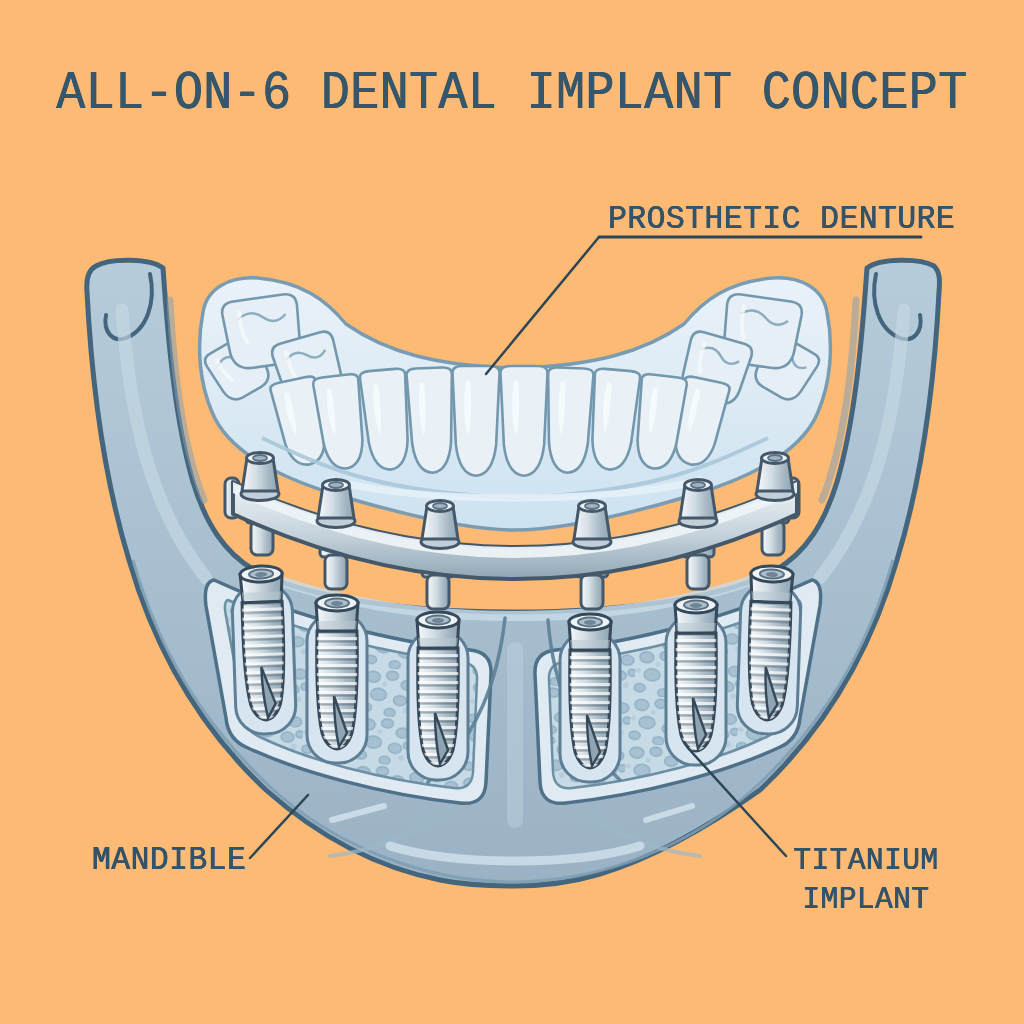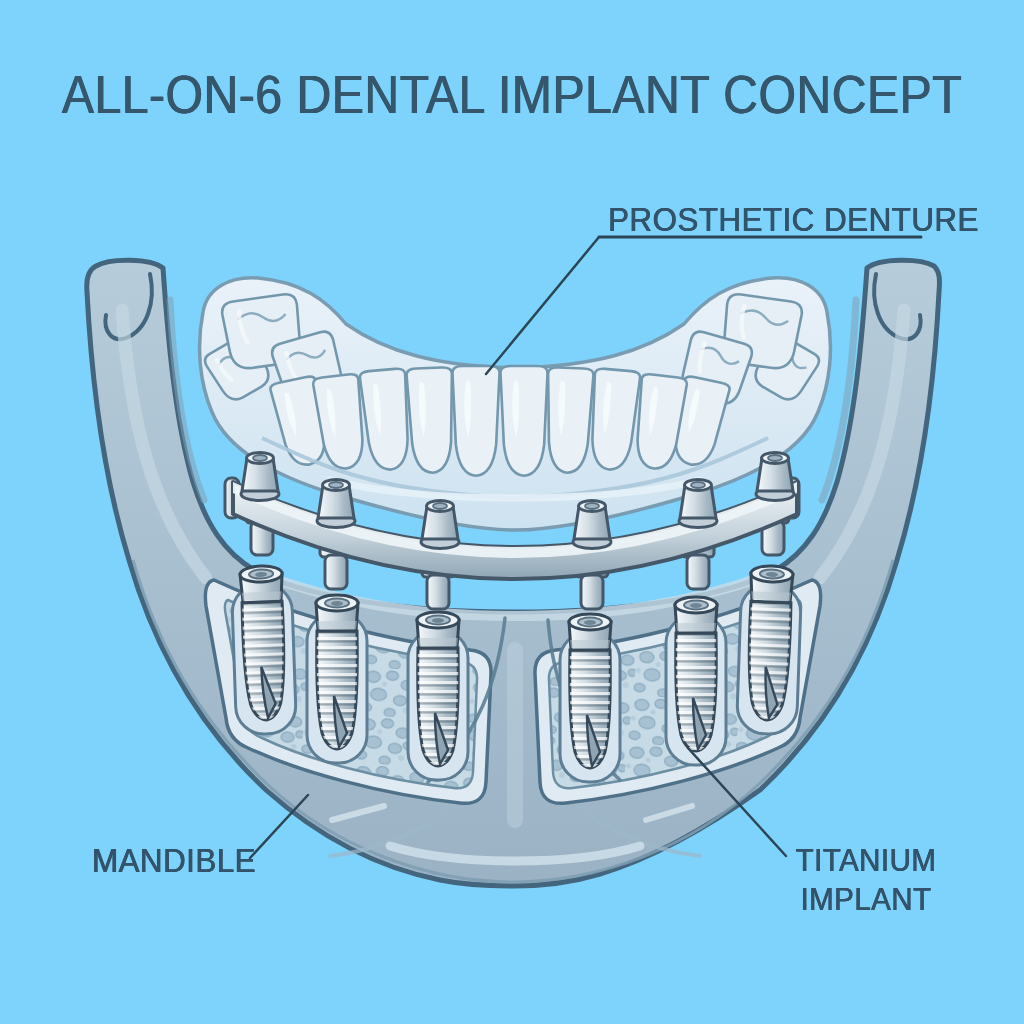--- a/index.html
+++ b/index.html
@@ -1,18 +1,18 @@
 <!DOCTYPE html>
 <html><head>
 <meta charset="utf-8">
 <style>
   html,body{margin:0;padding:0;background:#ffffff;}
   .stage{
-    position:relative;width:1024px;height:1024px;background:#7dd3fc;
-    overflow:hidden;font-family:Liberation Sans, sans-serif;
+    position:relative;width:1024px;height:1024px;background:#fdba74;
+    overflow:hidden;font-family:Liberation Mono, monospace;
   }
   .stage svg{position:absolute;left:0;top:0;}
   .diagram-title{
     position:absolute;top:64px;left:0;width:1024px;text-align:center;
     font-size:53px;color:#35566b;letter-spacing:.5px;white-space:nowrap;
     transform:scaleX(.91);transform-origin:512px 0;
     text-shadow:.5px 0 currentColor,-.5px 0 currentColor;
   }
   .diagram-label{
     position:absolute;color:#33536a;letter-spacing:.5px;white-space:nowrap;

